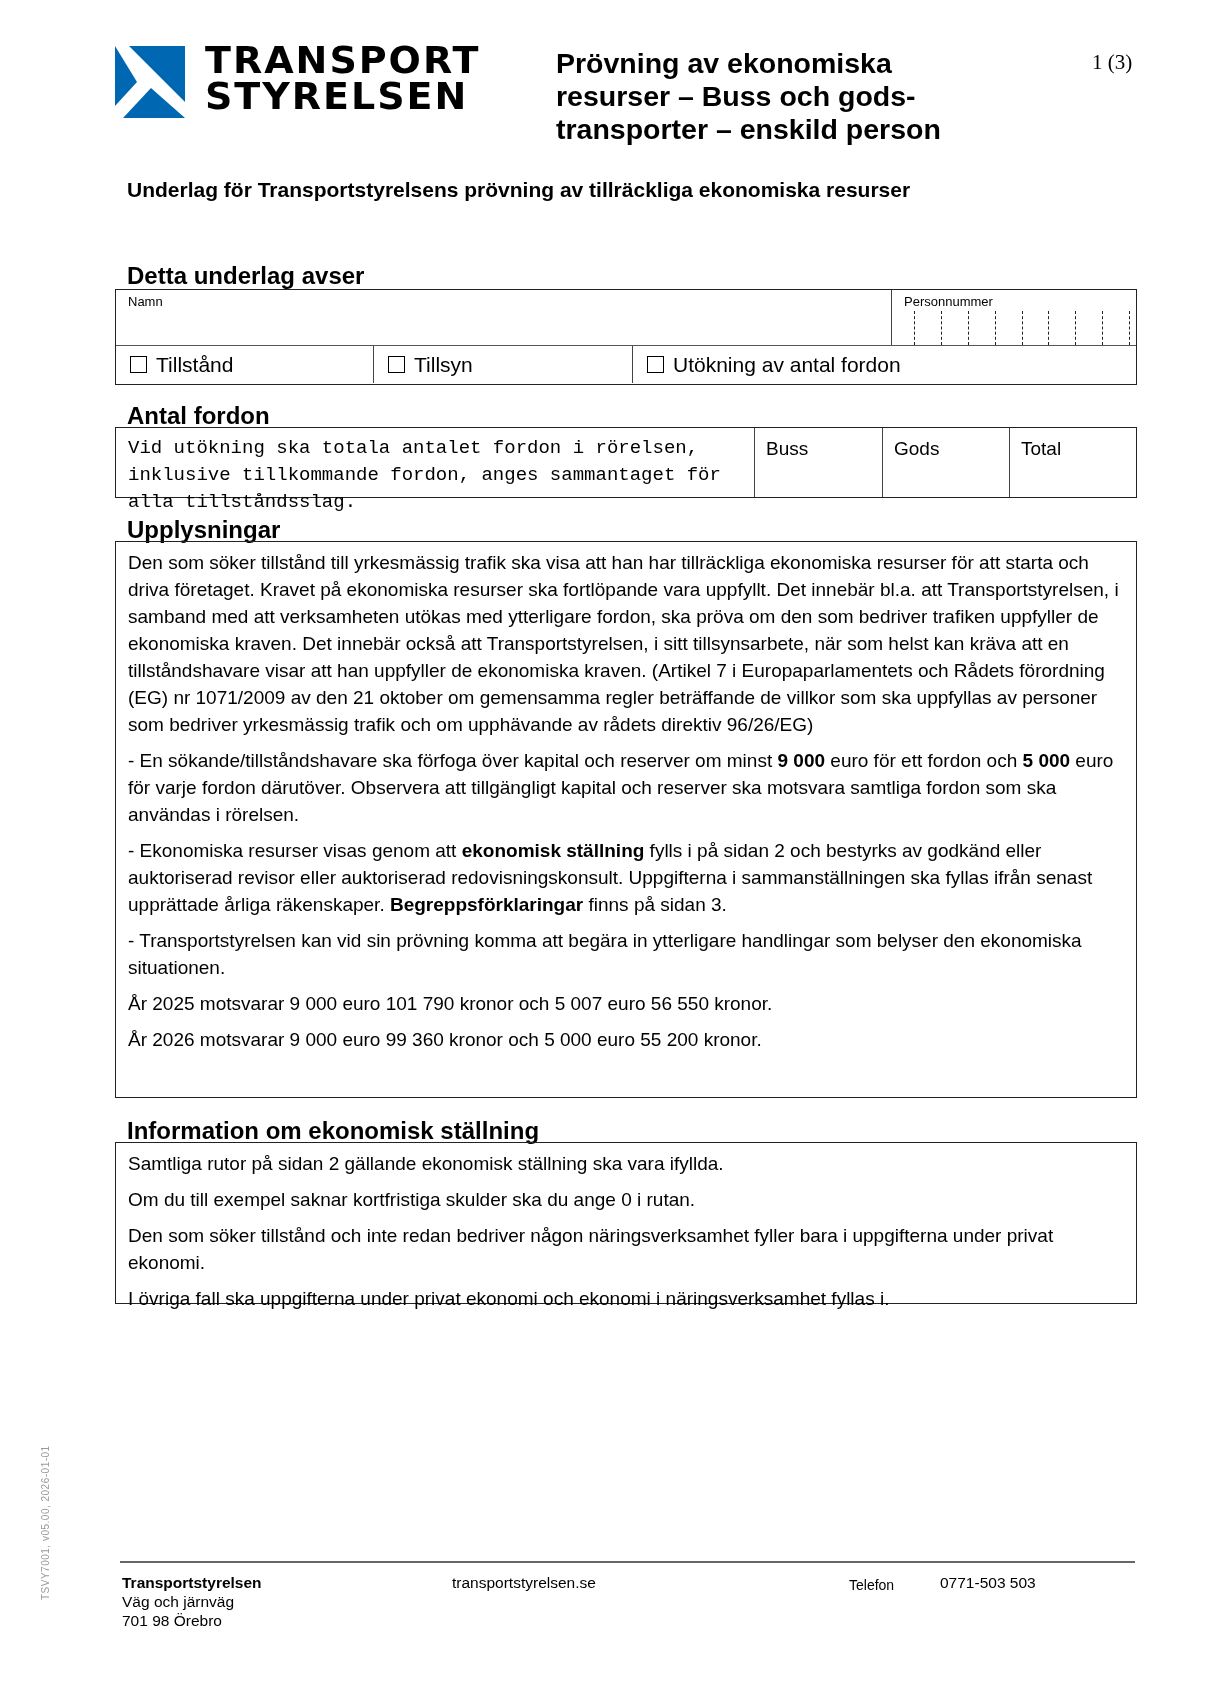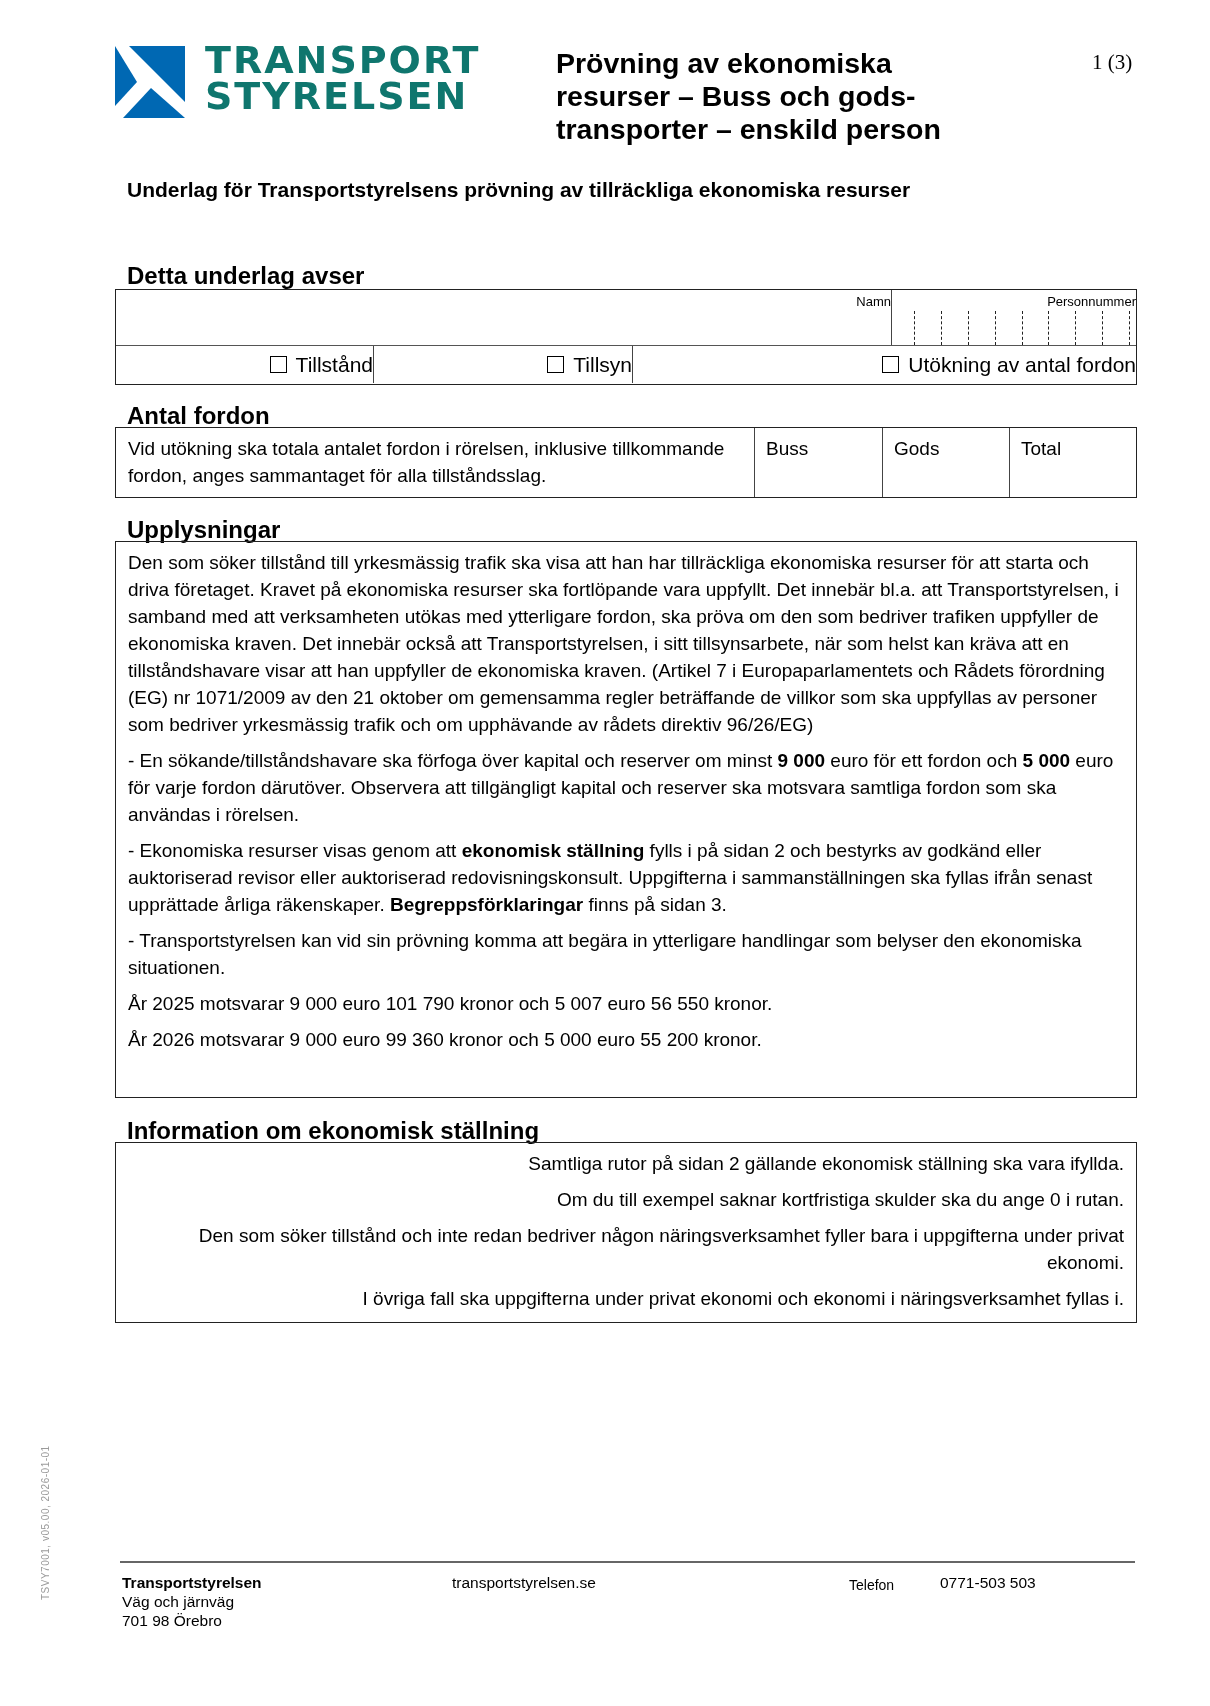--- a/index.html
+++ b/index.html
@@ -4,21 +4,21 @@
 <style>
   html, body { margin:0; padding:0; background:#ffffff; }
   body { width:1210px; height:1706px; position:relative; overflow:hidden;
          font-family:"Liberation Sans", sans-serif; color:#000; }
   .abs { position:absolute; }
 
   
   .logo { left:115px; top:46px; width:320px; height:72px; }
   .logo-mark { position:absolute; left:0; top:0; width:70px; height:72px; }
   .logo-text { position:absolute; left:90px; top:-4px; font-family:"DejaVu Sans", sans-serif;
-               font-weight:bold; color:#0f766e; font-size:38px; line-height:36px; letter-spacing:2px; }
+               font-weight:bold; color:#000000; font-size:38px; line-height:36px; letter-spacing:2px; }
   .doc-title { left:556px; top:47px; width:430px; font-weight:bold; font-size:28.5px; line-height:33px; }
   .page-num { left:1092px; top:50px; font-family:"Liberation Serif", serif; font-size:21px; }
   .subtitle { left:127px; top:178px; font-weight:bold; font-size:21px; }
 
   .section-heading { left:127px; font-weight:bold; font-size:24px; }
 
   
   .box { left:115px; width:1022px; border:1.5px solid #222; box-sizing:border-box; }
   .row { display:flex; box-sizing:border-box; }
   .cell { box-sizing:border-box; border-right:1.5px solid #444; }
@@ -58,21 +58,21 @@
 <div class="abs doc-title">
   <div>Prövning av ekonomiska</div>
   <div>resurser – Buss och gods-</div>
   <div>transporter – enskild person</div>
 </div>
 <div class="abs page-num">1 (3)</div>
 
 <div class="abs subtitle">Underlag för Transportstyrelsens prövning av tillräckliga ekonomiska resurser</div>
 
 <div class="abs section-heading" style="top:262px;">Detta underlag avser</div>
-<div class="abs box" style="top:289px; height:96px;text-align:right;">
+<div class="abs box" style="top:289px; height:96px;">
   <div class="row" style="height:56px; border-bottom:1.5px solid #555;">
     <div class="cell" style="width:776px; position:relative;">
       <div class="tiny-label">Namn</div>
     </div>
     <div class="cell" style="flex:1; position:relative;">
       <div class="tiny-label">Personnummer</div>
       <div class="pnr-ticks">
         <span class="tick"></span>
         <span class="tick"></span>
         <span class="tick"></span>
@@ -94,21 +94,21 @@
     </div>
     <div class="cell check-cell" style="flex:1;">
       <span class="checkbox"></span><span>Utökning av antal fordon</span>
     </div>
   </div>
 </div>
 
 <div class="abs section-heading" style="top:402px;">Antal fordon</div>
 <div class="abs box" style="top:427px; height:71px;">
   <div class="row" style="height:100%;">
-    <div class="cell plain" style="width:639px; padding:7px 13px 0 12px;">Vid utökning ska totala antalet fordon i rörelsen, inklusive tillkommande fordon, anges sammantaget för alla tillståndsslag.</div>
+    <div class="cell plain" style="width:639px; padding:7px 13px 0 12px;font-family:Liberation Mono, monospace;">Vid utökning ska totala antalet fordon i rörelsen, inklusive tillkommande fordon, anges sammantaget för alla tillståndsslag.</div>
     <div class="cell plain" style="width:128px; padding:7px 3px 0 11px;">
       <span>Buss</span>
     </div>
     <div class="cell plain" style="width:127px; padding:7px 0 0 11px;">
       <span>Gods</span>
     </div>
     <div class="cell plain" style="flex:1; padding:7px 0 0 11px;">
       <span>Total</span>
     </div>
   </div>
@@ -118,21 +118,21 @@
 <div class="abs box" style="top:541px; height:557px; padding:7px 12px 0 12px;">
   <p class="para">Den som söker tillstånd till yrkesmässig trafik ska visa att han har tillräckliga ekonomiska resurser för att starta och driva företaget. Kravet på ekonomiska resurser ska fortlöpande vara uppfyllt. Det innebär bl.a. att Transportstyrelsen, i samband med att verksamheten utökas med ytterligare fordon, ska pröva om den som bedriver trafiken uppfyller de ekonomiska kraven. Det innebär också att Transportstyrelsen, i sitt tillsynsarbete, när som helst kan kräva att en tillståndshavare visar att han uppfyller de ekonomiska kraven. (Artikel 7 i Europaparlamentets och Rådets förordning (EG) nr 1071/2009 av den 21 oktober om gemensamma regler beträffande de villkor som ska uppfyllas av personer som bedriver yrkesmässig trafik och om upphävande av rådets direktiv 96/26/EG)</p>
   <p class="para"><span>- En sökande/tillståndshavare ska förfoga över kapital och reserver om minst </span><b>9 000</b><span> euro för ett fordon och </span><b>5 000</b><span> euro för varje fordon därutöver. Observera att tillgängligt kapital och reserver ska motsvara samtliga fordon som ska användas i rörelsen.</span></p>
   <p class="para"><span>- Ekonomiska resurser visas genom att </span><b>ekonomisk ställning</b><span> fylls i på sidan 2 och bestyrks av godkänd eller auktoriserad revisor eller auktoriserad redovisningskonsult. Uppgifterna i sammanställningen ska fyllas ifrån senast upprättade årliga räkenskaper. </span><b>Begreppsförklaringar</b><span> finns på sidan 3.</span></p>
   <p class="para">- Transportstyrelsen kan vid sin prövning komma att begära in ytterligare handlingar som belyser den ekonomiska situationen.</p>
   <p class="para">År 2025 motsvarar 9 000 euro 101 790 kronor och 5 007 euro 56 550 kronor.</p>
   <p class="para">År 2026 motsvarar 9 000 euro 99 360 kronor och 5 000 euro 55 200 kronor.</p>
 </div>
 
 <div class="abs section-heading" style="top:1117px;">Information om ekonomisk ställning</div>
-<div class="abs box" style="top:1142px; height:181px; padding:7px 12px 16px 12px;text-align:right;">
+<div class="abs box" style="top:1142px; height:162px; padding:7px 12px 16px 12px;">
   <p class="para">Samtliga rutor på sidan 2 gällande ekonomisk ställning ska vara ifyllda.</p>
   <p class="para">Om du till exempel saknar kortfristiga skulder ska du ange 0 i rutan.</p>
   <p class="para">Den som söker tillstånd och inte redan bedriver någon näringsverksamhet fyller bara i uppgifterna under privat ekonomi.</p>
   <p class="para">I övriga fall ska uppgifterna under privat ekonomi och ekonomi i näringsverksamhet fyllas i.</p>
 </div>
 
 <div class="abs side-text">TSVY7001, v05.00, 2026-01-01</div>
 
 <div class="abs footer-line"></div>
 <div class="abs footer" style="left:122px;">

